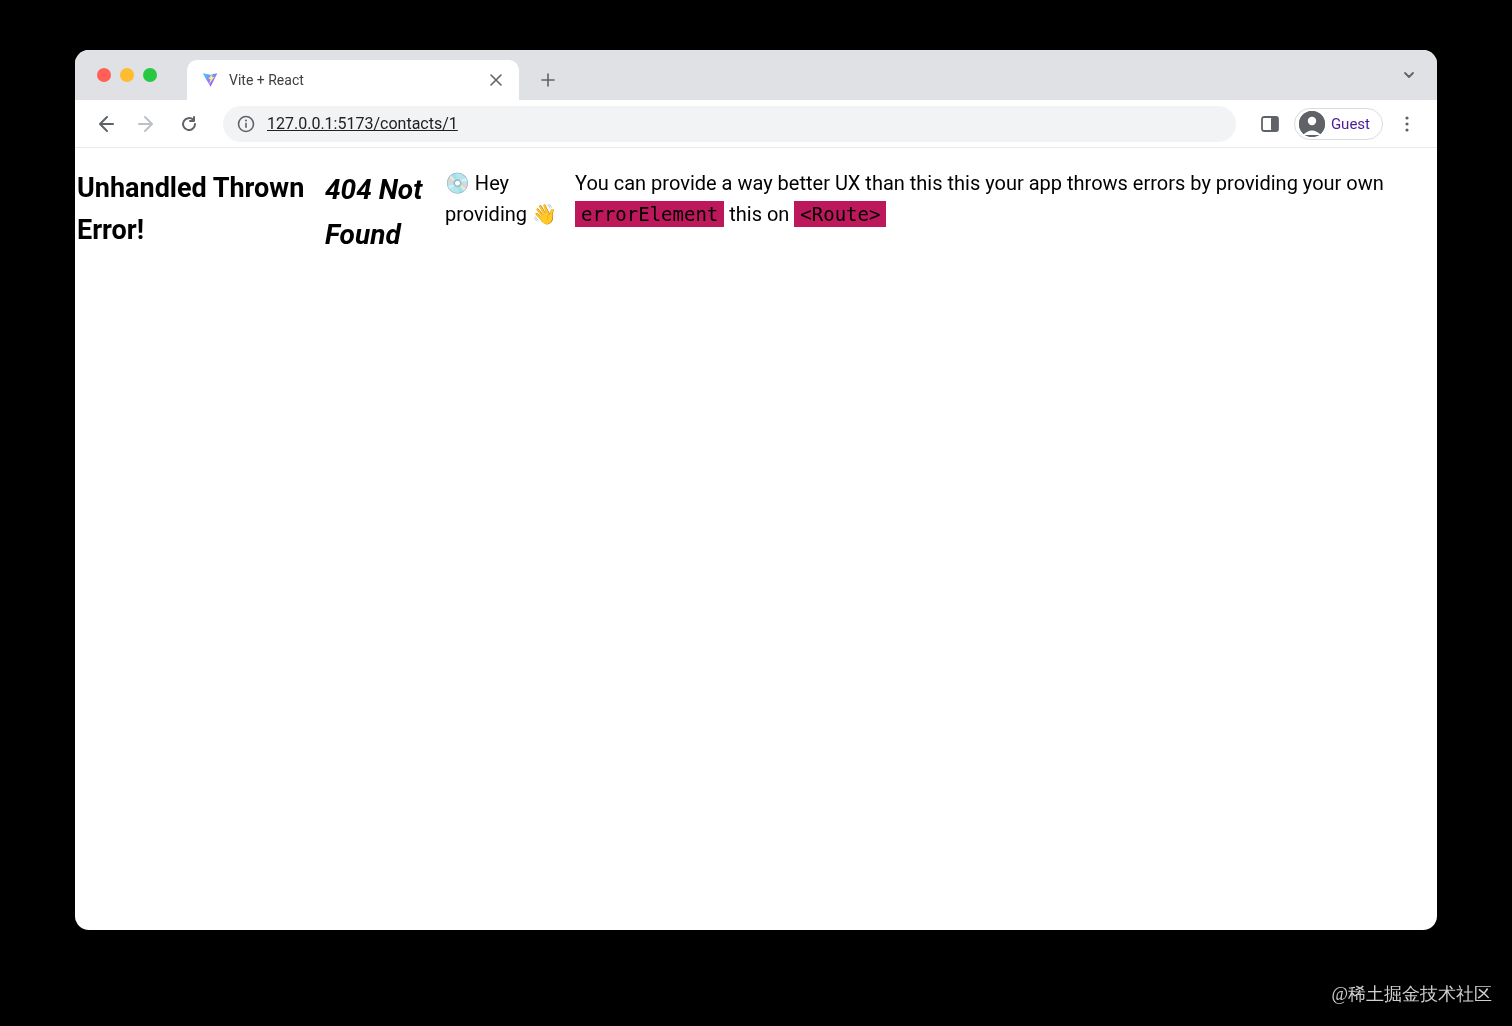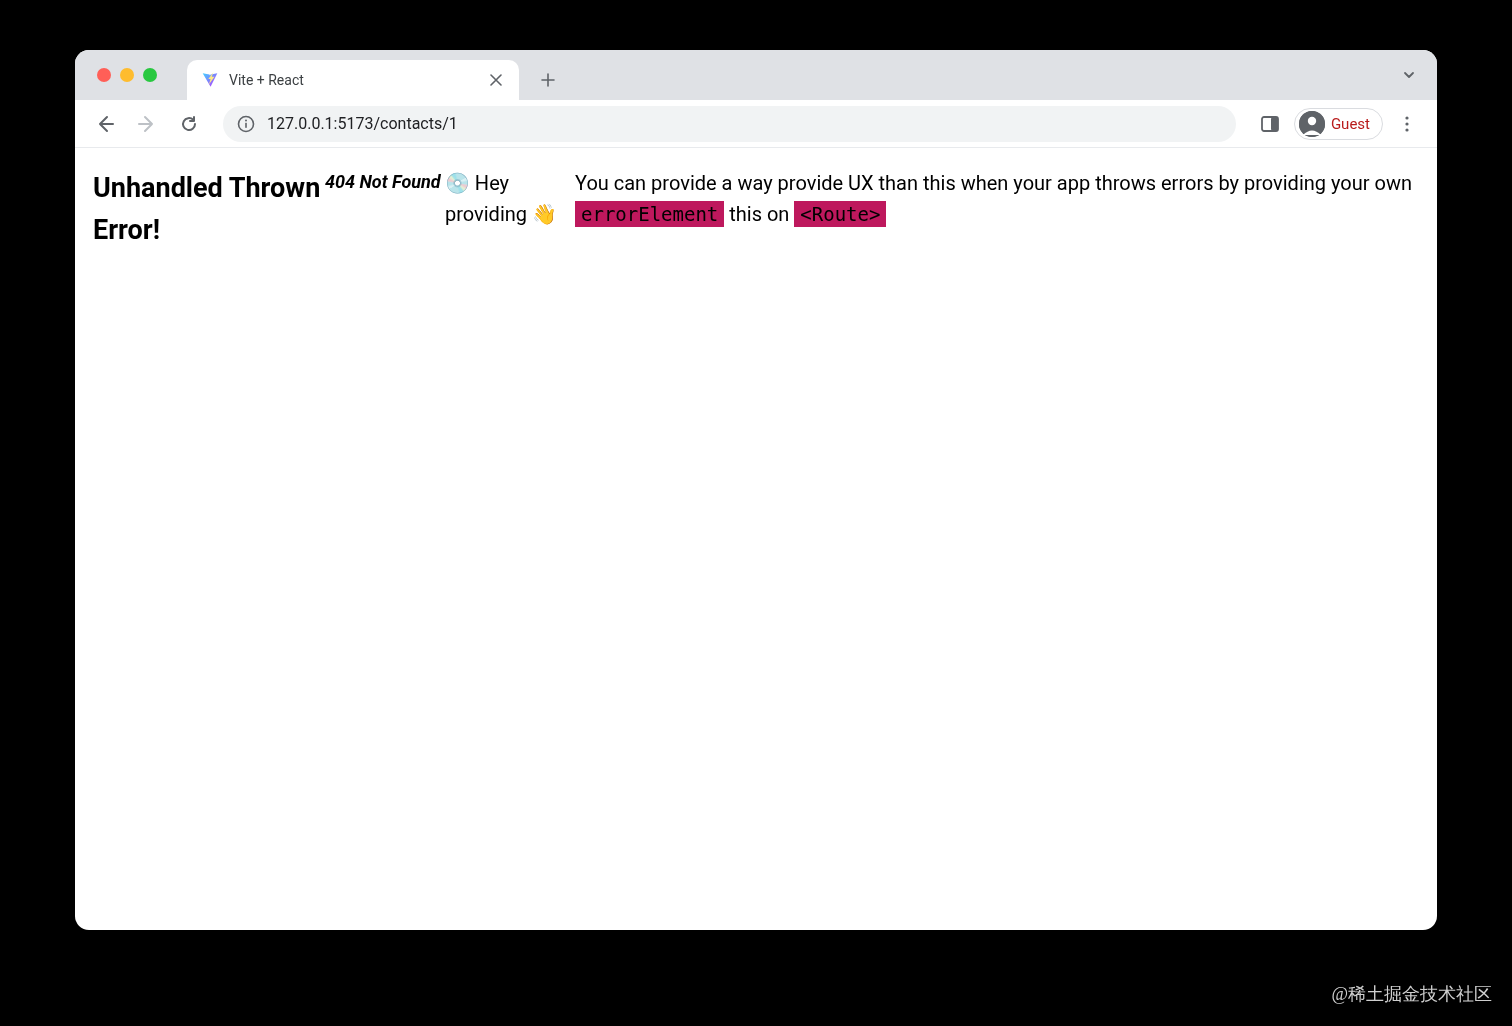--- a/index.html
+++ b/index.html
@@ -162,20 +162,21 @@
     .info-icon {
       color: #5f6368;
       display: flex;
       align-items: center;
     }
     
     .url-text {
       font-size: 16px;
       color: #202124;
       flex: 1;
+      text-decoration: underline;
     }
     
     .toolbar-right {
       display: flex;
       align-items: center;
       gap: 6px;
     }
     
     .panel-icon {
       width: 36px;
@@ -190,21 +191,21 @@
     .profile-badge {
       height: 32px;
       display: flex;
       align-items: center;
       gap: 6px;
       padding: 0 12px 0 4px;
       border: 1px solid #dadce0;
       border-radius: 16px;
       cursor: pointer;
       font-size: 15px;
-      color: #b91c1c;
+      color: #4c1d95;
     }
     
     .avatar-icon {
       width: 26px;
       height: 26px;
       border-radius: 50%;
       background: #5f6368;
       display: flex;
       align-items: center;
       justify-content: center;
@@ -226,26 +227,26 @@
       align-items: flex-start;
       font-size: 20px;
       line-height: 1.6;
       color: #000;
     }
     
     .error-heading {
       font-size: 27px;
       font-weight: 700;
       width: 250px;
-      padding-left: 18px;
+      padding-left: 2px;
       line-height: 1.55;
     }
     
     .error-status {
-      font-size: 18px;
+      font-size: 28px;
       font-style: italic;
       font-weight: 700;
       width: 120px;
       line-height: 1.6;
     }
     
     .dev-msg {
       width: 130px;
       line-height: 1.55;
     }
@@ -370,18 +371,18 @@
             <circle cx="9" cy="15" r="1.6" fill="#5f6368"></circle>
           </svg>
       </div>
     </div>
   </div>
 
   <div class="content">
     <h2 class="error-heading">Unhandled Thrown Error!</h2>
     <h3 class="error-status">404 Not Found</h3>
     <p class="dev-msg"><span>💿 Hey providing </span><span>👋</span></p>
-    <p class="fix-msg"><span>You can provide a way provide UX than this when your app throws errors by providing your own </span><code class="code-inline">errorElement</code><span> this on </span><code class="code-inline">&lt;Route&gt;</code></p>
+    <p class="fix-msg"><span>You can provide a way better UX than this this your app throws errors by providing your own </span><code class="code-inline">errorElement</code><span> this on </span><code class="code-inline">&lt;Route&gt;</code></p>
   </div>
 
 </div>
 
 <div class="watermark">@稀土掘金技术社区</div>
 
 </body></html>

